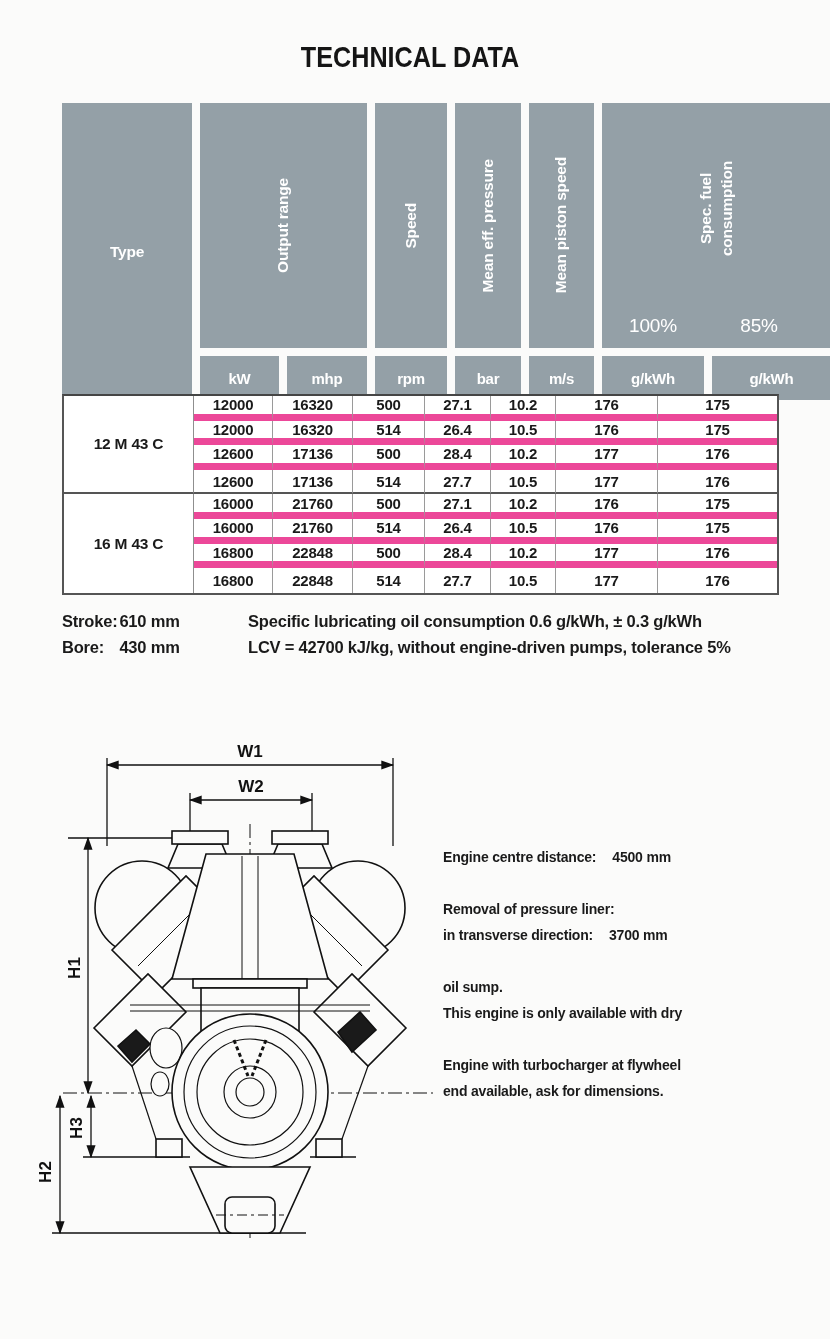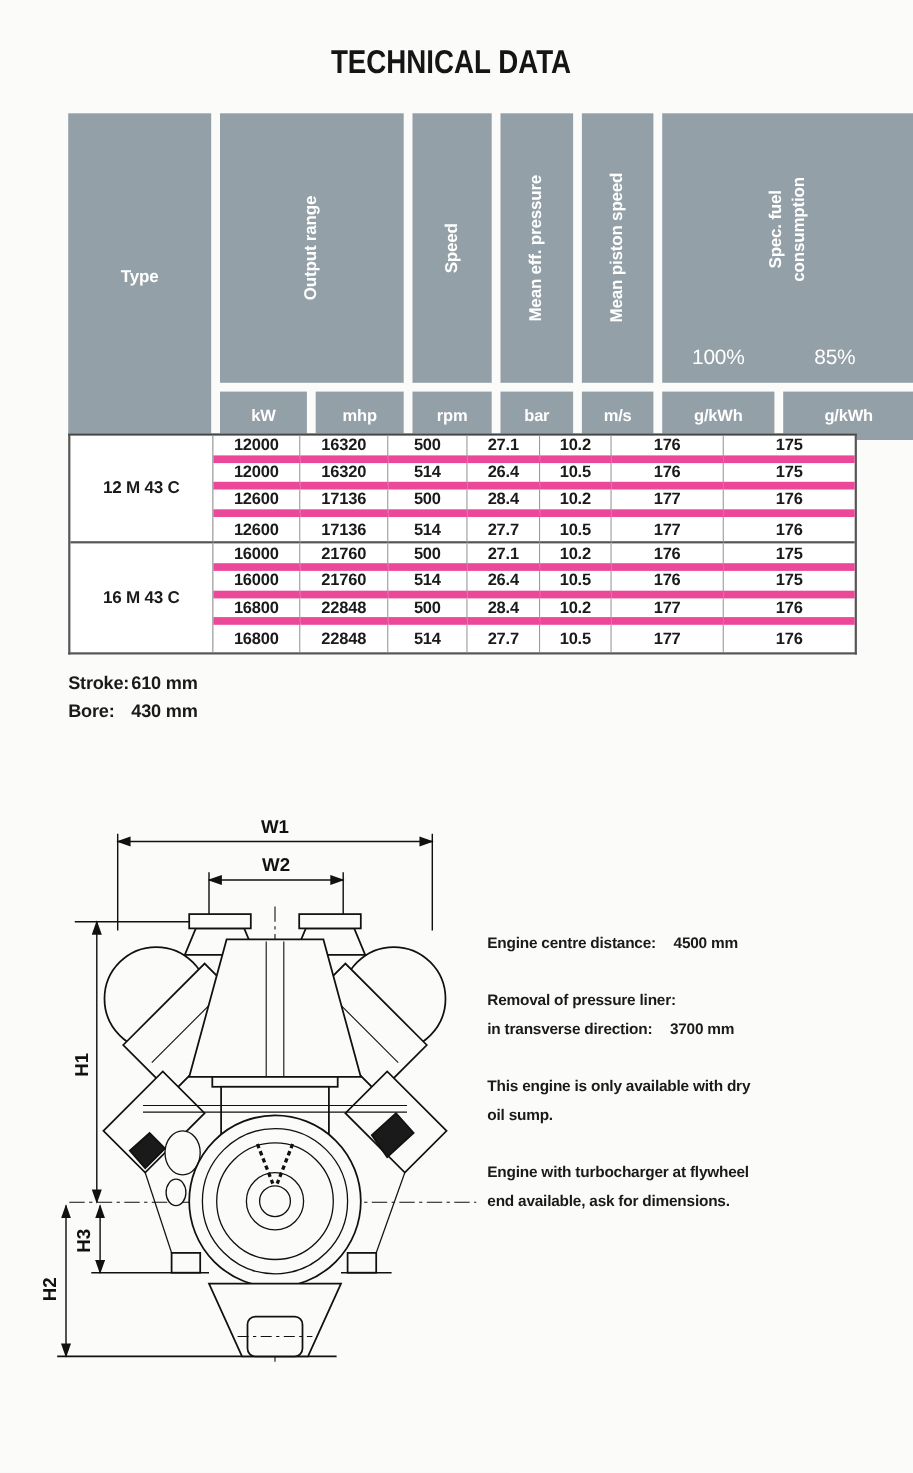--- a/index.html
+++ b/index.html
@@ -185,20 +185,24 @@
     <div class="ncol1">
       <div>
         <span class="nlabel">Stroke:</span>
         <span>610 mm</span>
       </div>
       <div>
         <span class="nlabel">Bore:</span>
         <span>430 mm</span>
       </div>
     </div>
+    <div>
+      <div>Specific lubricating oil consumption 0.6 g/kWh, ± 0.3 g/kWh</div>
+      <div>LCV = 42700 kJ/kg, without engine-driven pumps, tolerance 5%</div>
+    </div>
   </div>
 
   <svg id="drawing" width="400" height="505" viewBox="0 0 400 505">
     <defs>
       <marker id="arr" markerWidth="10" markerHeight="8" refX="9" refY="3.5" orient="auto-start-reverse">
         <path d="M0,0 L10,3.5 L0,7 Z" fill="#111"></path>
       </marker>
     </defs>
     <g stroke="#111" fill="none" stroke-width="1.3">
 
@@ -289,22 +293,22 @@
 
   <div id="info">
     <p>
       <span>Engine centre distance:</span><span class="val">4500 mm</span>
     </p>
     <p>
       <span style="display:block">Removal of pressure liner:</span>
       <span>in transverse direction:</span><span class="val">3700 mm</span>
     </p>
     <p>
+      <span style="display:block">oil sump.</span>
       <span style="display:block">This engine is only available with dry</span>
-      <span style="display:block">oil sump.</span>
     </p>
     <p>
       <span style="display:block">Engine with turbocharger at flywheel</span>
       <span style="display:block">end available, ask for dimensions.</span>
     </p>
   </div>
 
 </div>
 
 </body></html>

